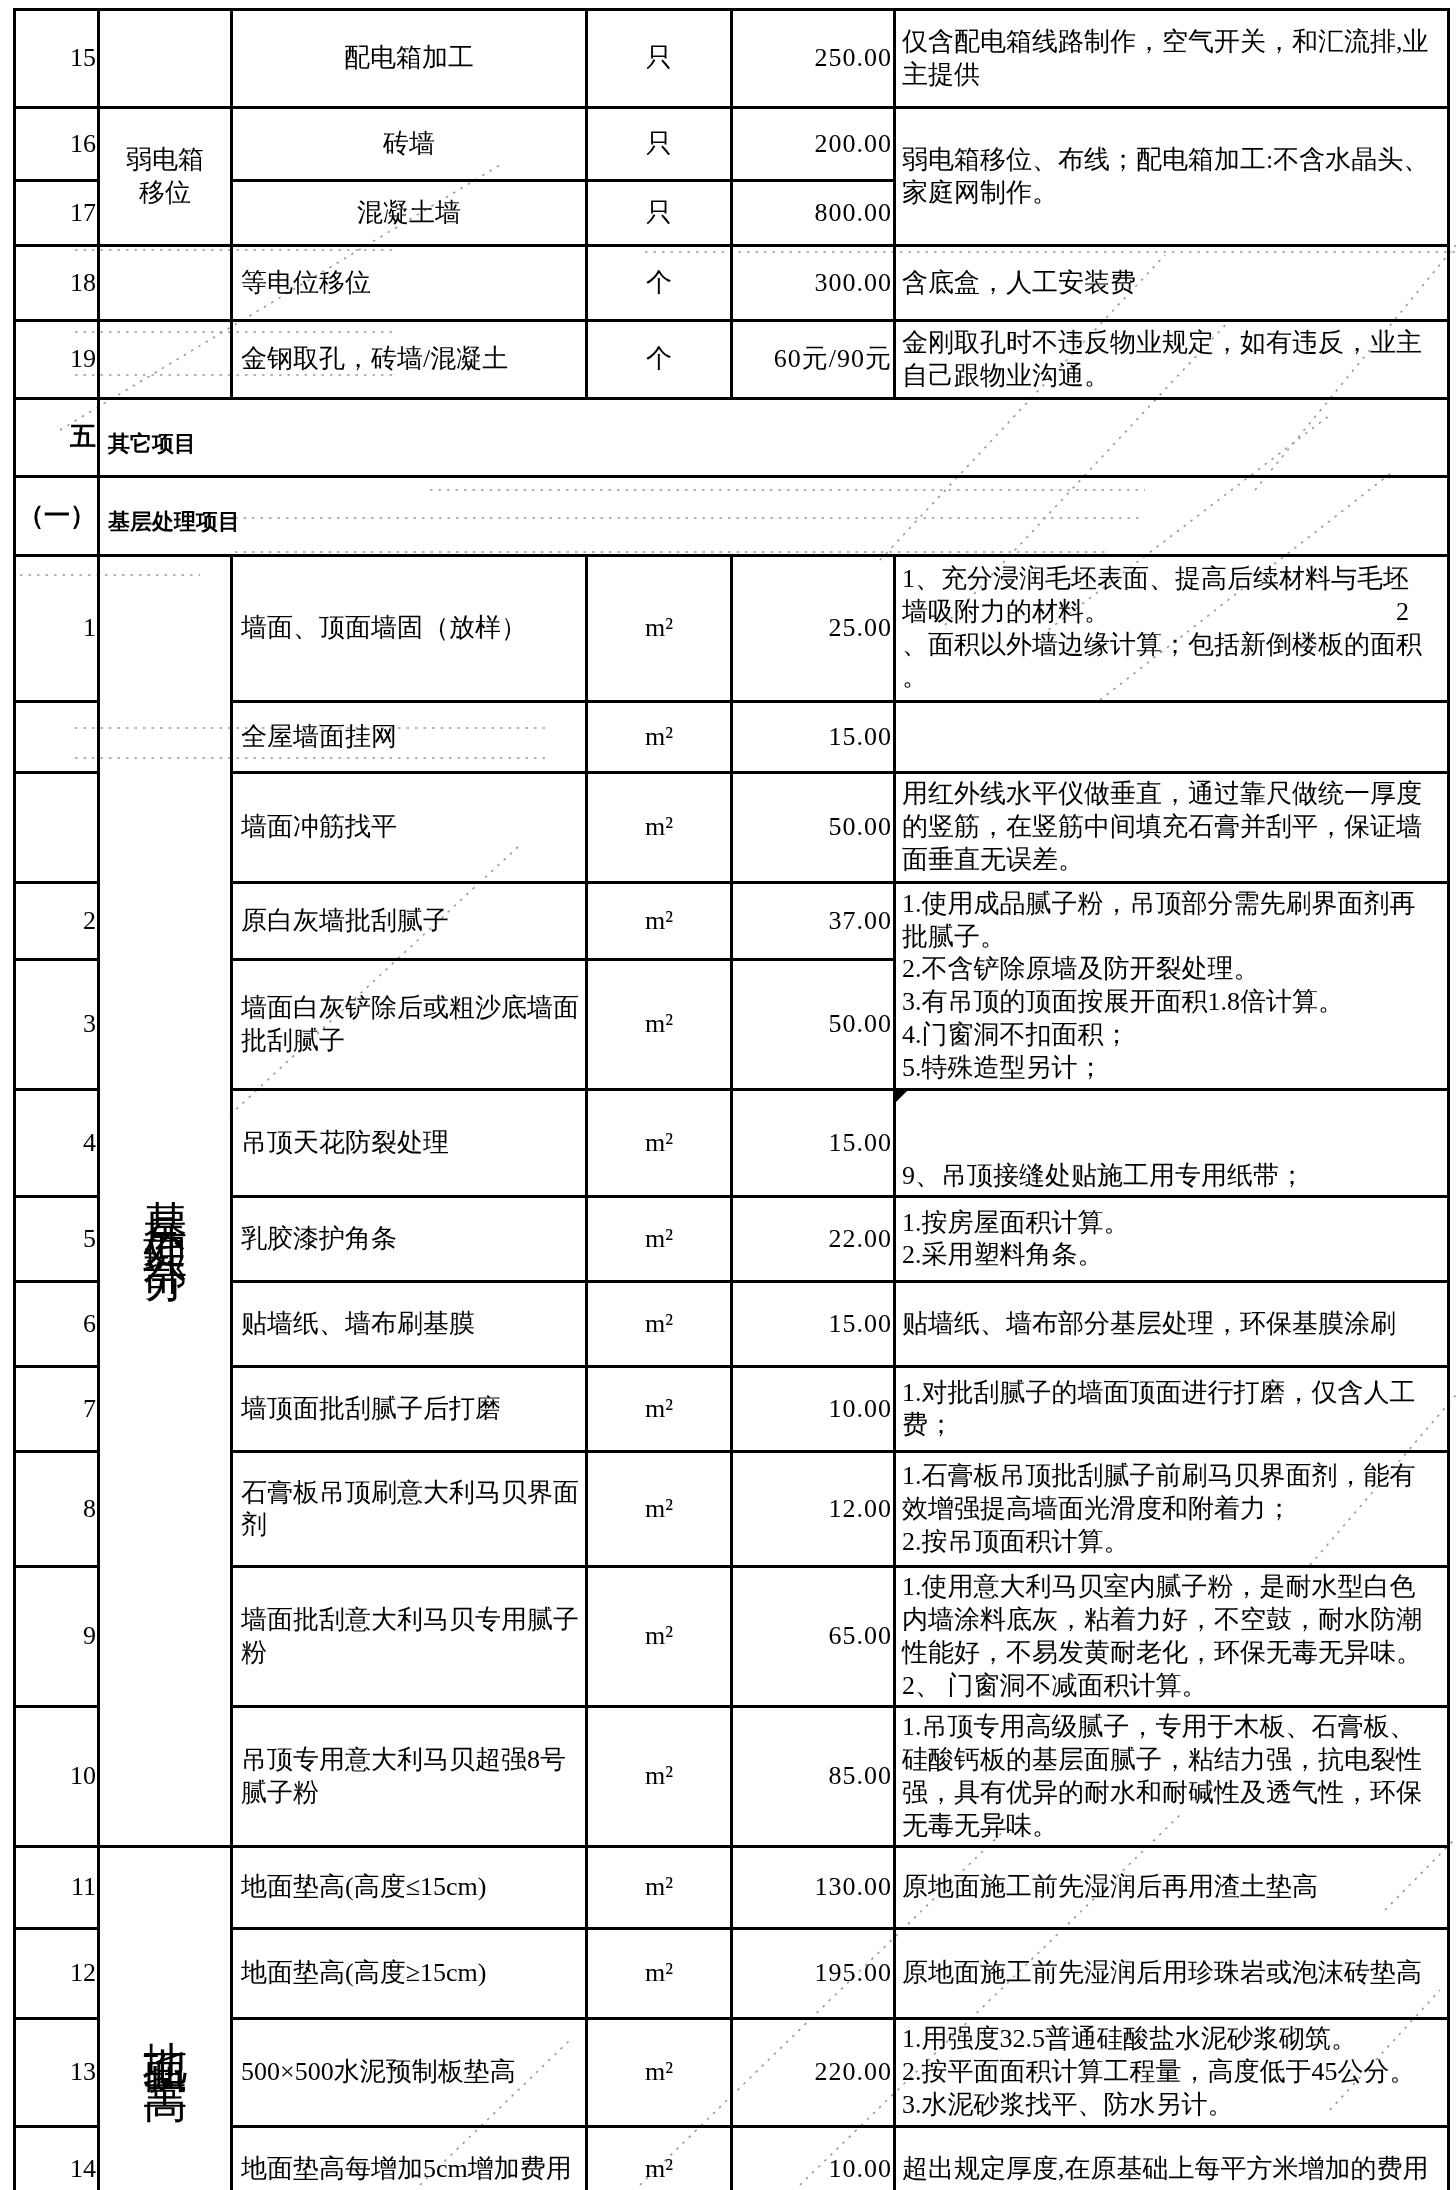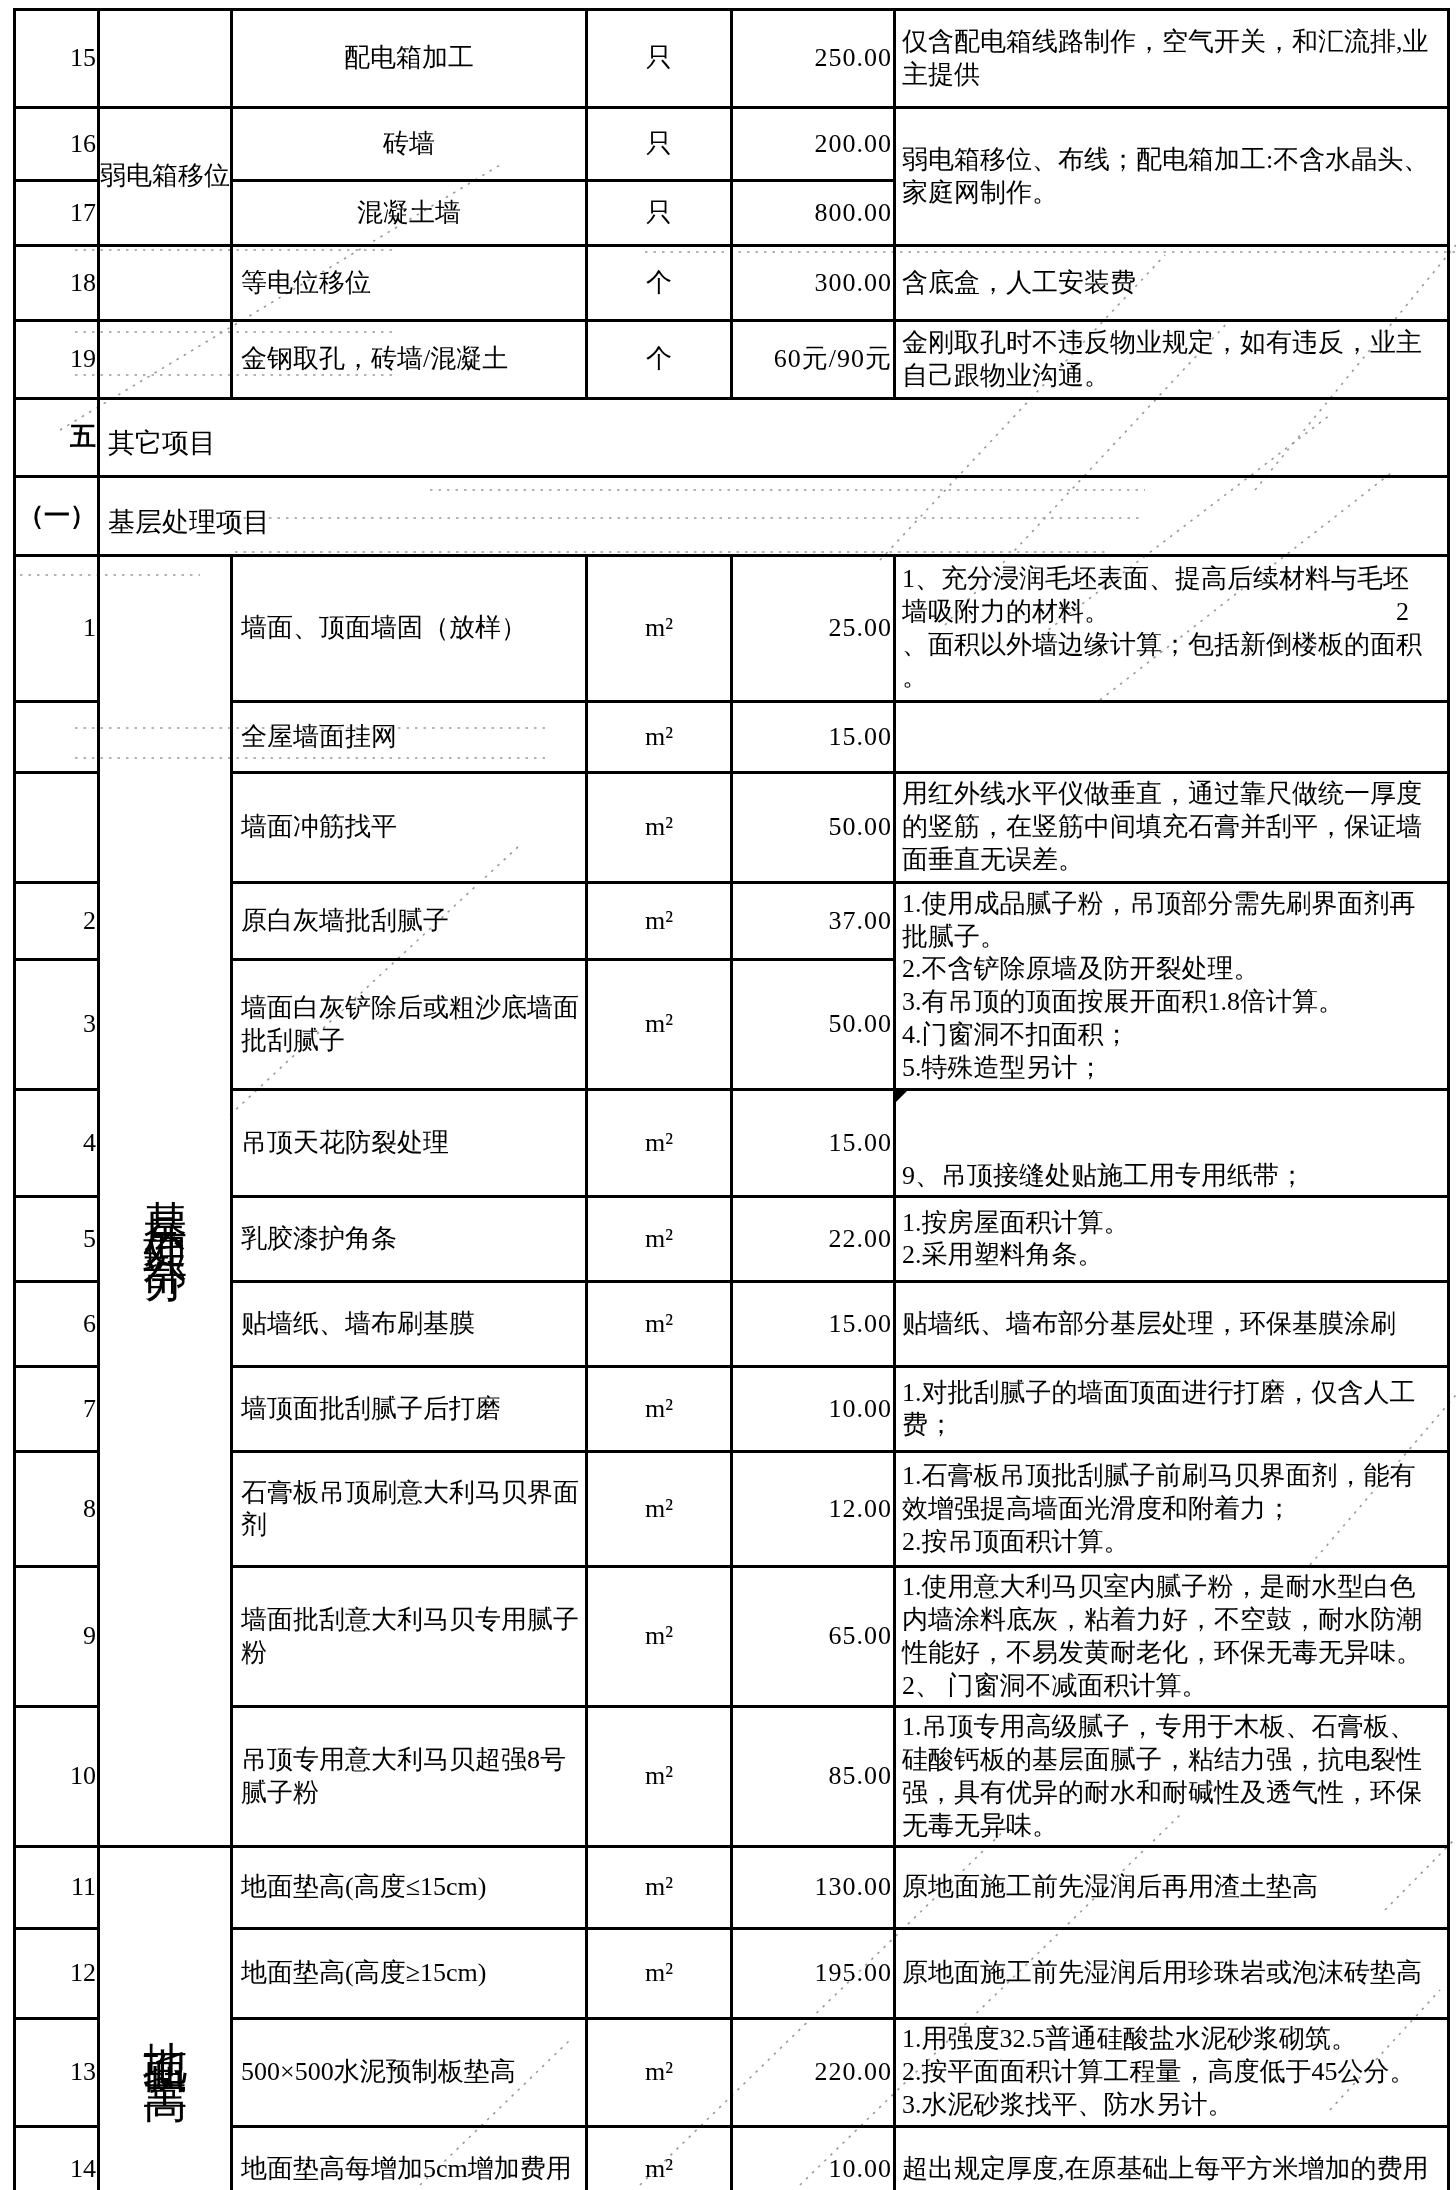--- a/index.html
+++ b/index.html
@@ -31,27 +31,27 @@
   td {
     border: 3px solid #000;
     font-size: 26px;
     line-height: 1.26;
     vertical-align: middle;
     overflow: hidden;
     background: transparent;
   }
   .c-no    { text-align: right; }
   .c-cat   { text-align: center; padding: 2px 4px; }
-  .c-cat.wrap { text-align: center; padding: 2px 0; }
+  .c-cat.wrap { text-align: center; padding: 2px 16px; }
   .c-item  { text-align: left; padding: 2px 4px 2px 8px; }
   .c-item.center { text-align: center; padding: 2px 2px; }
   .c-unit  { text-align: center; }
   .c-price { text-align: right; letter-spacing: 1px; }
   .c-note  { text-align: left; padding: 3px 6px; white-space: pre-line; }
-  .c-sec   { text-align: left; font-weight: normal; padding: 14px 4px 2px 8px; font-size: 27px; }
+  .c-sec   { text-align: left; font-weight: bold; padding: 14px 4px 2px 8px; font-size: 22px; }
   .c-no.secno { font-weight: bold; }
   .vert-label {
     writing-mode: vertical-lr;
     text-orientation: upright;
     font-size: 44px;
     letter-spacing: 12px;
     margin: 0 auto;
   }
   .rel { position: relative; }
   .tri {

